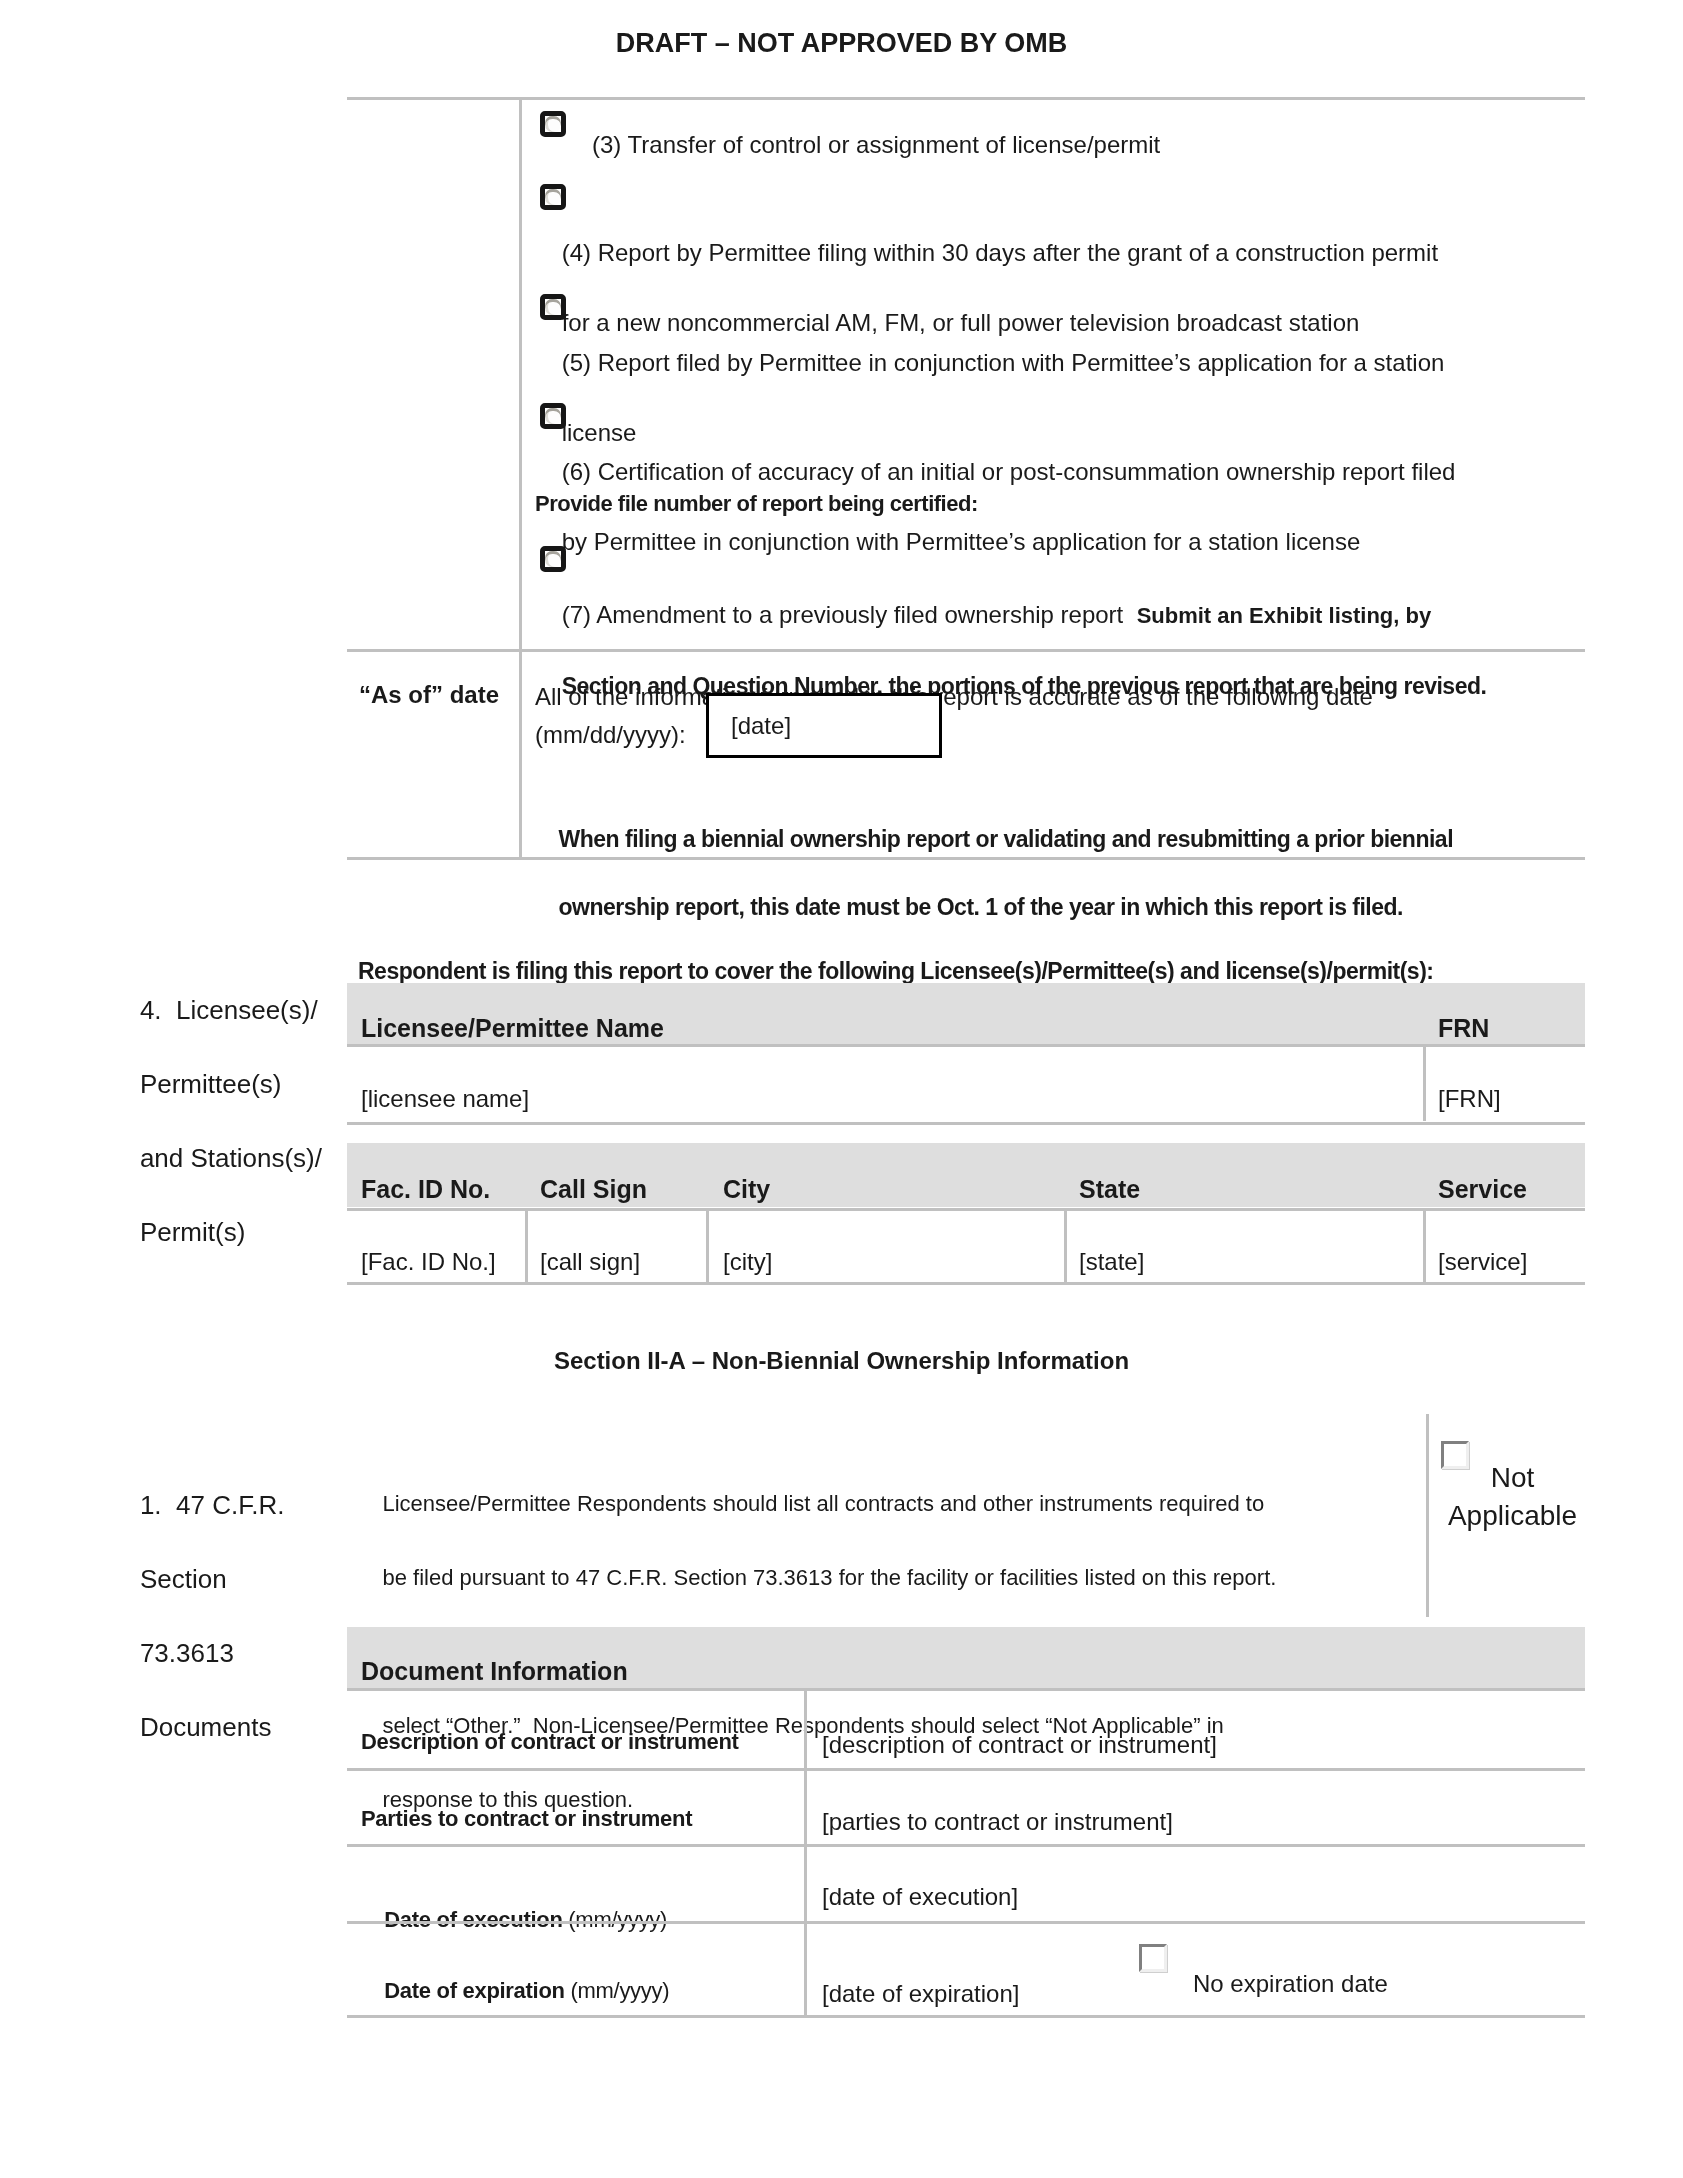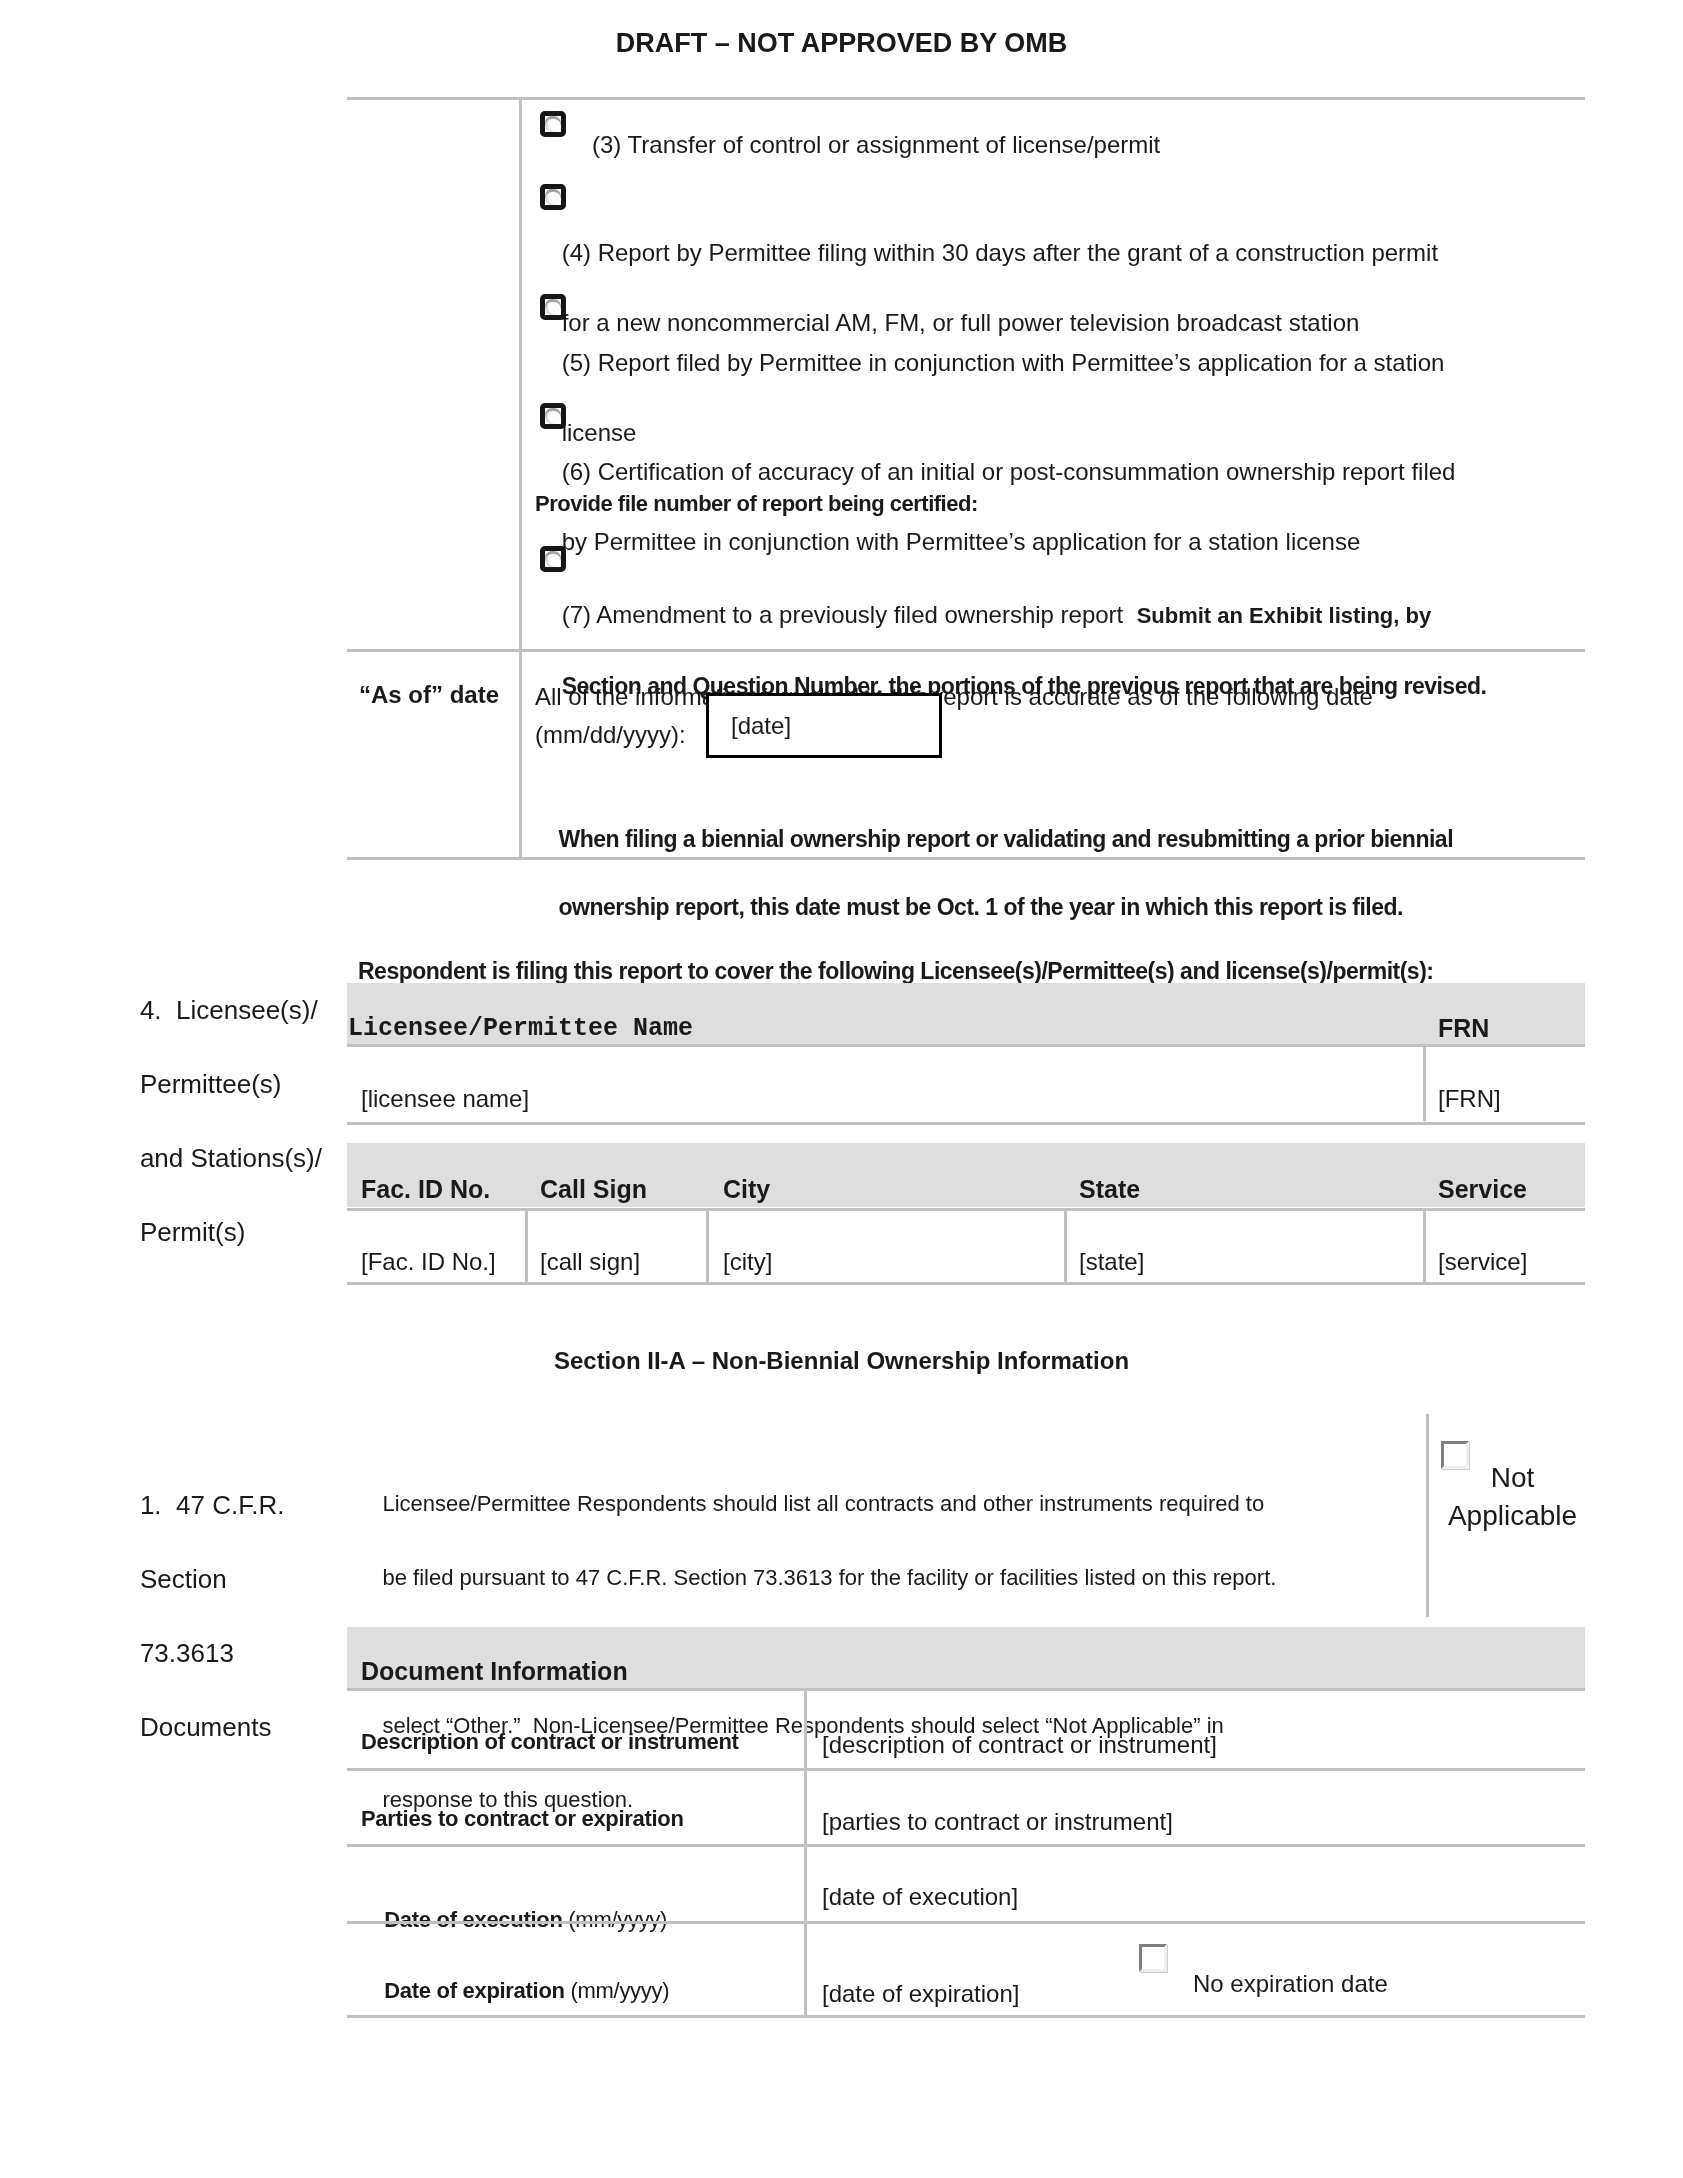--- a/index.html
+++ b/index.html
@@ -86,21 +86,21 @@
 
   <div class="abs seclabel" style="left:111px;top:941px;">
     <span>4.  Licensee(s)/</span><br>
     <span>Permittee(s)</span><br>
     <span>and Stations(s)/</span><br>
     <span>Permit(s)</span>
   </div>
   <div class="abs b tight" style="left:358px;top:944px;font-size:23px;">Respondent is filing this report to cover the following Licensee(s)/Permittee(s) and license(s)/permit(s):</div>
 
   <div class="band" style="left:347px;top:983px;width:1238px;height:61px;"></div>
-  <div class="abs thead" style="left:348px;top:1000px;font-family:Liberation Mono, monospace;">Licensee/Permittee Name</div>
+  <div class="abs thead" style="left:361px;top:1000px;">Licensee/Permittee Name</div>
   <div class="abs thead" style="left:1438px;top:1000px;">FRN</div>
   <div class="hline" style="left:347px;top:1044px;width:1238px;"></div>
   <div class="abs t" style="left:361px;top:1067px;">[licensee name]</div>
   <div class="vline" style="left:1423px;top:1047px;height:74px;"></div>
   <div class="abs t" style="left:1438px;top:1067px;">[FRN]</div>
   <div class="hline" style="left:347px;top:1122px;width:1238px;"></div>
 
   <div class="band" style="left:347px;top:1143px;width:1238px;height:64px;"></div>
   <div class="abs thead" style="left:361px;top:1161px;">Fac. ID No.</div>
   <div class="abs thead" style="left:540px;top:1161px;">Call Sign</div>
@@ -141,21 +141,21 @@
   <div class="band" style="left:347px;top:1627px;width:1238px;height:61px;"></div>
   <div class="abs thead" style="left:361px;top:1643px;">Document Information</div>
   <div class="hline" style="left:347px;top:1688px;width:1238px;"></div>
 
   <div class="vline" style="left:804px;top:1691px;height:324px;"></div>
 
   <div class="abs doclabel" style="left:361px;top:1715px;">Description of contract or instrument</div>
   <div class="abs t" style="left:822px;top:1713px;">[description of contract or instrument]</div>
   <div class="hline" style="left:347px;top:1768px;width:1238px;"></div>
 
-  <div class="abs doclabel" style="left:361px;top:1792px;">Parties to contract or expiration</div>
+  <div class="abs doclabel" style="left:361px;top:1792px;">Parties to contract or instrument</div>
   <div class="abs t" style="left:822px;top:1790px;">[parties to contract or instrument]</div>
   <div class="hline" style="left:347px;top:1844px;width:1238px;"></div>
 
   <div class="abs doclabel" style="left:361px;top:1867px;">
     <span>Date of execution</span><span class="docnormal"> (mm/yyyy)</span>
   </div>
   <div class="abs t" style="left:822px;top:1865px;">[date of execution]</div>
   <div class="hline" style="left:347px;top:1921px;width:1238px;"></div>
 
   <div class="abs doclabel" style="left:361px;top:1938px;">

